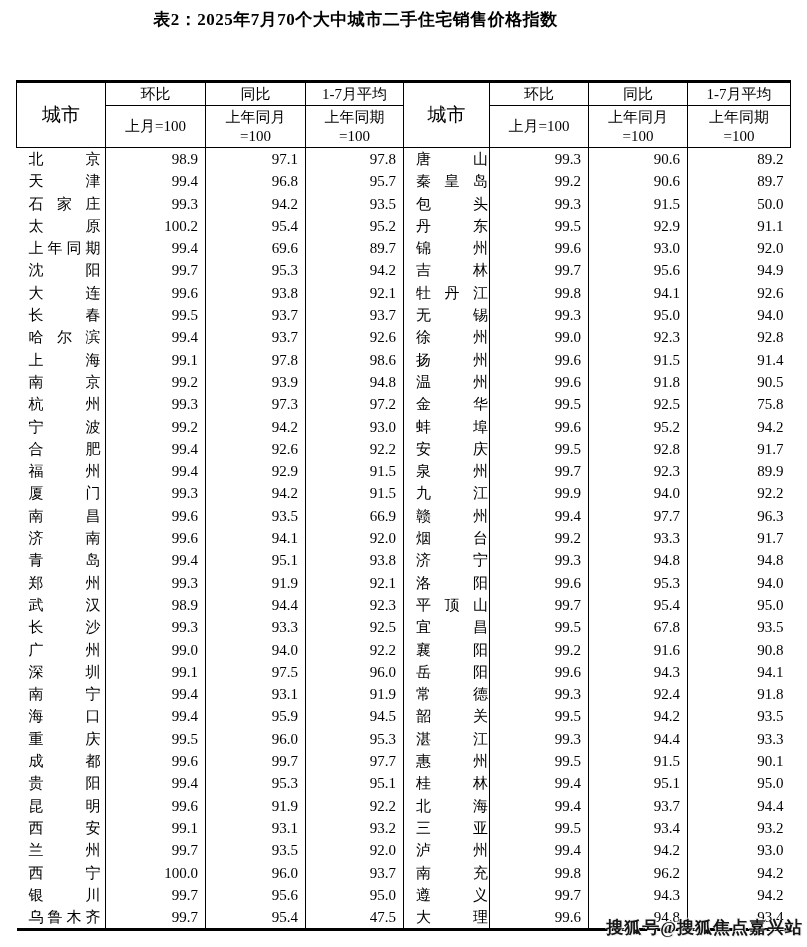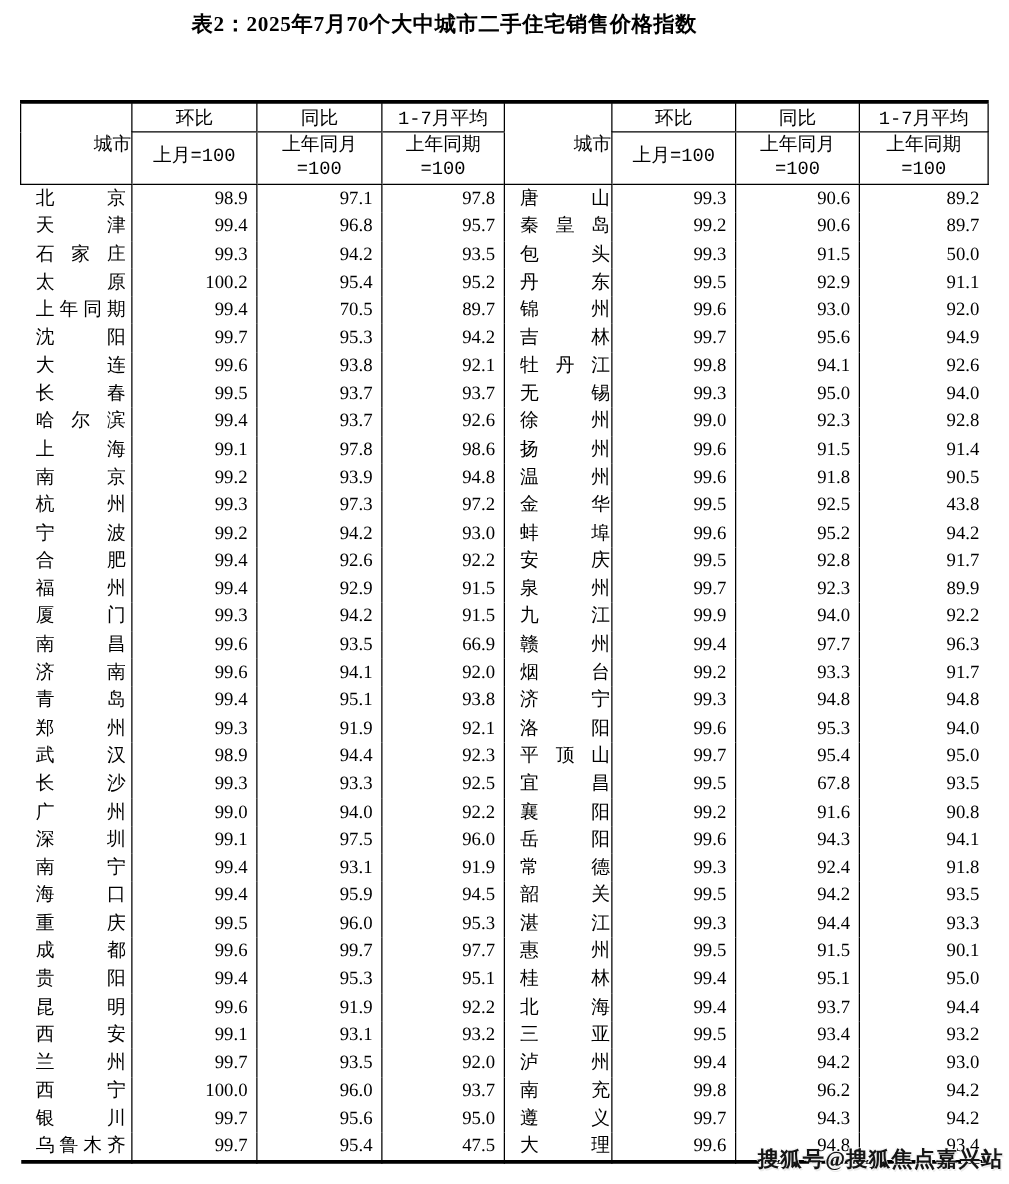--- a/index.html
+++ b/index.html
@@ -17,23 +17,23 @@
     border-top:3px solid #000;border-bottom:3px solid #000;
   }
   .tbl th,.tbl td{padding:0;font-weight:normal;font-size:15px;vertical-align:middle;}
   
   .bl{border-left:1.5px solid #000;}
   
   thead th.ol{border-left:1.5px solid #000;}
   thead th.or{border-right:1.5px solid #000;}
   
   thead tr.hr1 th.topcell{border-bottom:1.5px solid #000;height:22px;}
-  thead th{border-bottom:1.5px solid #000;font-family:Liberation Mono, monospace;}
+  thead th{border-bottom:1.5px solid #000;}
   thead tr.hr2 th{height:41px;line-height:1.25;}
-  thead th.citycell{font-size:15px;text-align:right;}
+  thead th.citycell{font-size:19px;}
   tbody td{height:22.3px;line-height:22.3px;}
   td.num{text-align:right;padding-right:7px;}
   td.city{padding-left:12px;}
   .jcity{
     display:inline-block;width:72px;text-align:justify;text-align-last:justify;
     white-space:nowrap;
   }
   .sub2:empty{display:none;}
   .subwrap{display:flex;flex-direction:column;justify-content:center;align-items:center;height:100%;}
   .watermark{
@@ -149,21 +149,21 @@
         <td class="num bl">95.2</td>
         <td class="city bl"><span class="jcity">丹东</span></td>
         <td class="num bl">99.5</td>
         <td class="num bl">92.9</td>
         <td class="num bl">91.1</td>
       </tr>
 
       <tr>
         <td class="city"><span class="jcity">上年同期</span></td>
         <td class="num bl">99.4</td>
-        <td class="num bl">70.5</td>
+        <td class="num bl">69.6</td>
         <td class="num bl">89.7</td>
         <td class="city bl"><span class="jcity">锦州</span></td>
         <td class="num bl">99.6</td>
         <td class="num bl">93.0</td>
         <td class="num bl">92.0</td>
       </tr>
 
       <tr>
         <td class="city"><span class="jcity">沈阳</span></td>
         <td class="num bl">99.7</td>
@@ -231,21 +231,21 @@
       </tr>
 
       <tr>
         <td class="city"><span class="jcity">杭州</span></td>
         <td class="num bl">99.3</td>
         <td class="num bl">97.3</td>
         <td class="num bl">97.2</td>
         <td class="city bl"><span class="jcity">金华</span></td>
         <td class="num bl">99.5</td>
         <td class="num bl">92.5</td>
-        <td class="num bl">43.8</td>
+        <td class="num bl">75.8</td>
       </tr>
 
       <tr>
         <td class="city"><span class="jcity">宁波</span></td>
         <td class="num bl">99.2</td>
         <td class="num bl">94.2</td>
         <td class="num bl">93.0</td>
         <td class="city bl"><span class="jcity">蚌埠</span></td>
         <td class="num bl">99.6</td>
         <td class="num bl">95.2</td>

